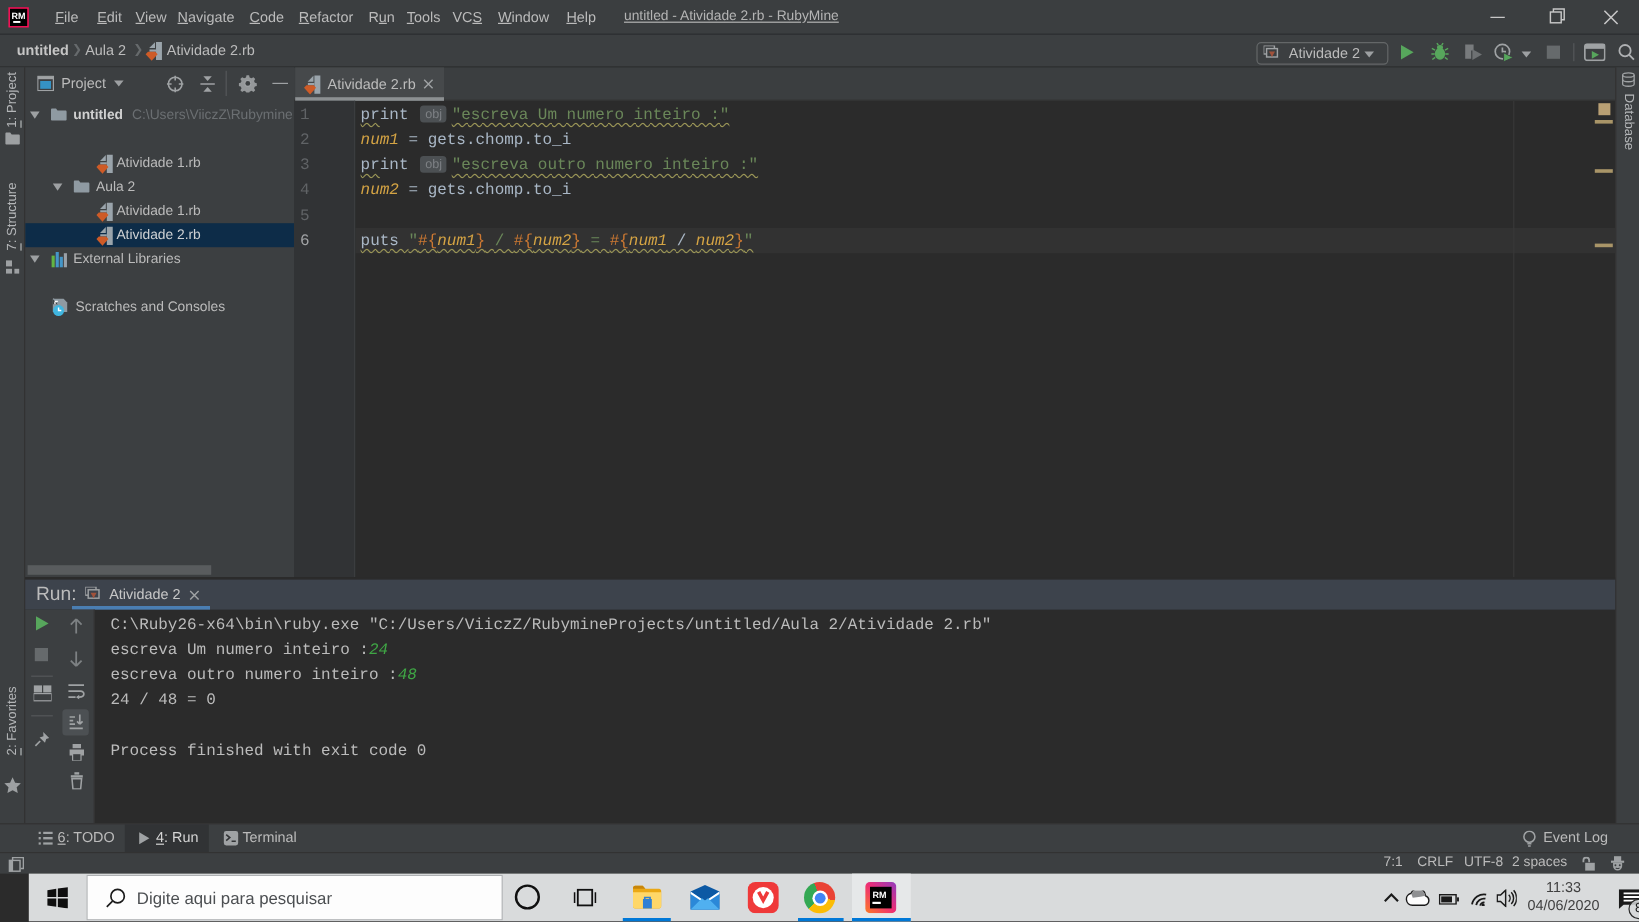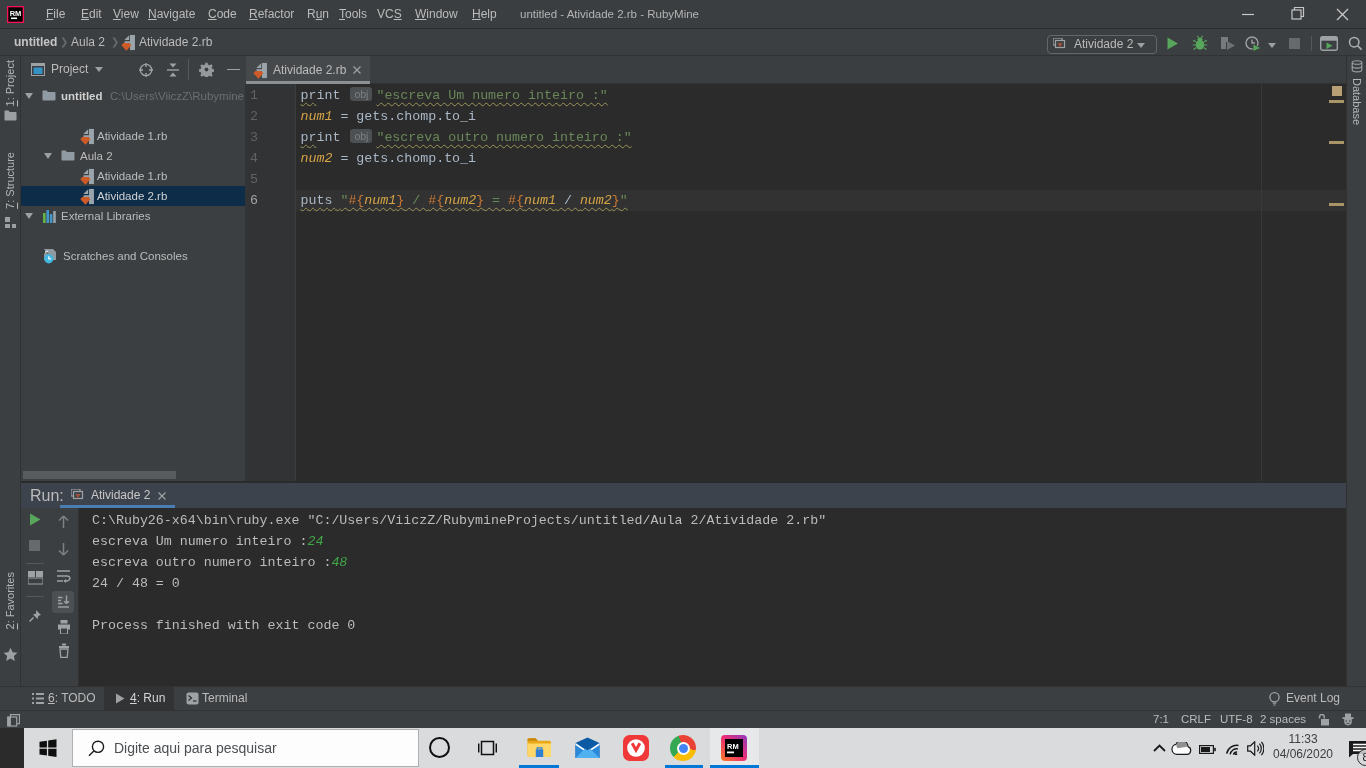--- a/index.html
+++ b/index.html
@@ -2,21 +2,21 @@
 <html><head>
 <meta charset="utf-8">
 <style>
   html,body{margin:0;padding:0;}
   body{width:1366px;height:768px;overflow:hidden;font-family:"Liberation Sans",sans-serif;background:#2b2b2b;position:relative;}
   .abs{position:absolute;}
   u{text-decoration:underline;text-underline-offset:1px;}
   
   #titlebar{left:0;top:0;width:1366px;height:29px;background:#3b3e40;border-bottom:1px solid #2a2c2e;box-sizing:border-box;}
   .menuitem{position:absolute;top:0;height:28px;line-height:28px;font-size:12px;color:#bbbbbb;margin-left:12px;}
-  #wintitle{position:absolute;top:0;left:520px;height:28px;line-height:28px;font-size:11.5px;color:#b4b4b4;}
+  #wintitle{position:absolute;top:0;left:520px;height:28px;line-height:28px;font-size:11.5px;color:#b4b4b4;text-decoration:underline;}
   
   #navbar{left:0;top:29px;width:1366px;height:27px;background:#3c3f41;border-bottom:1px solid #303233;box-sizing:border-box;}
   .crumb{position:absolute;top:0;height:26px;line-height:26px;font-size:12px;color:#bbbbbb;}
   .chev{color:#666a6c;font-size:10px;}
   
   #lstripe{left:0;top:56px;width:21px;height:654px;background:#3c3f41;border-right:1px solid #323232;box-sizing:border-box;}
   .vlabel{position:absolute;writing-mode:vertical-rl;transform:rotate(180deg);font-size:11px;color:#b4b6b8;white-space:nowrap;}
   .vlabelR{position:absolute;writing-mode:vertical-rl;font-size:11px;color:#b4b6b8;white-space:nowrap;}
   
   #ppanel{left:21px;top:56px;width:224px;height:425px;background:#3c3f41;overflow:hidden;}

